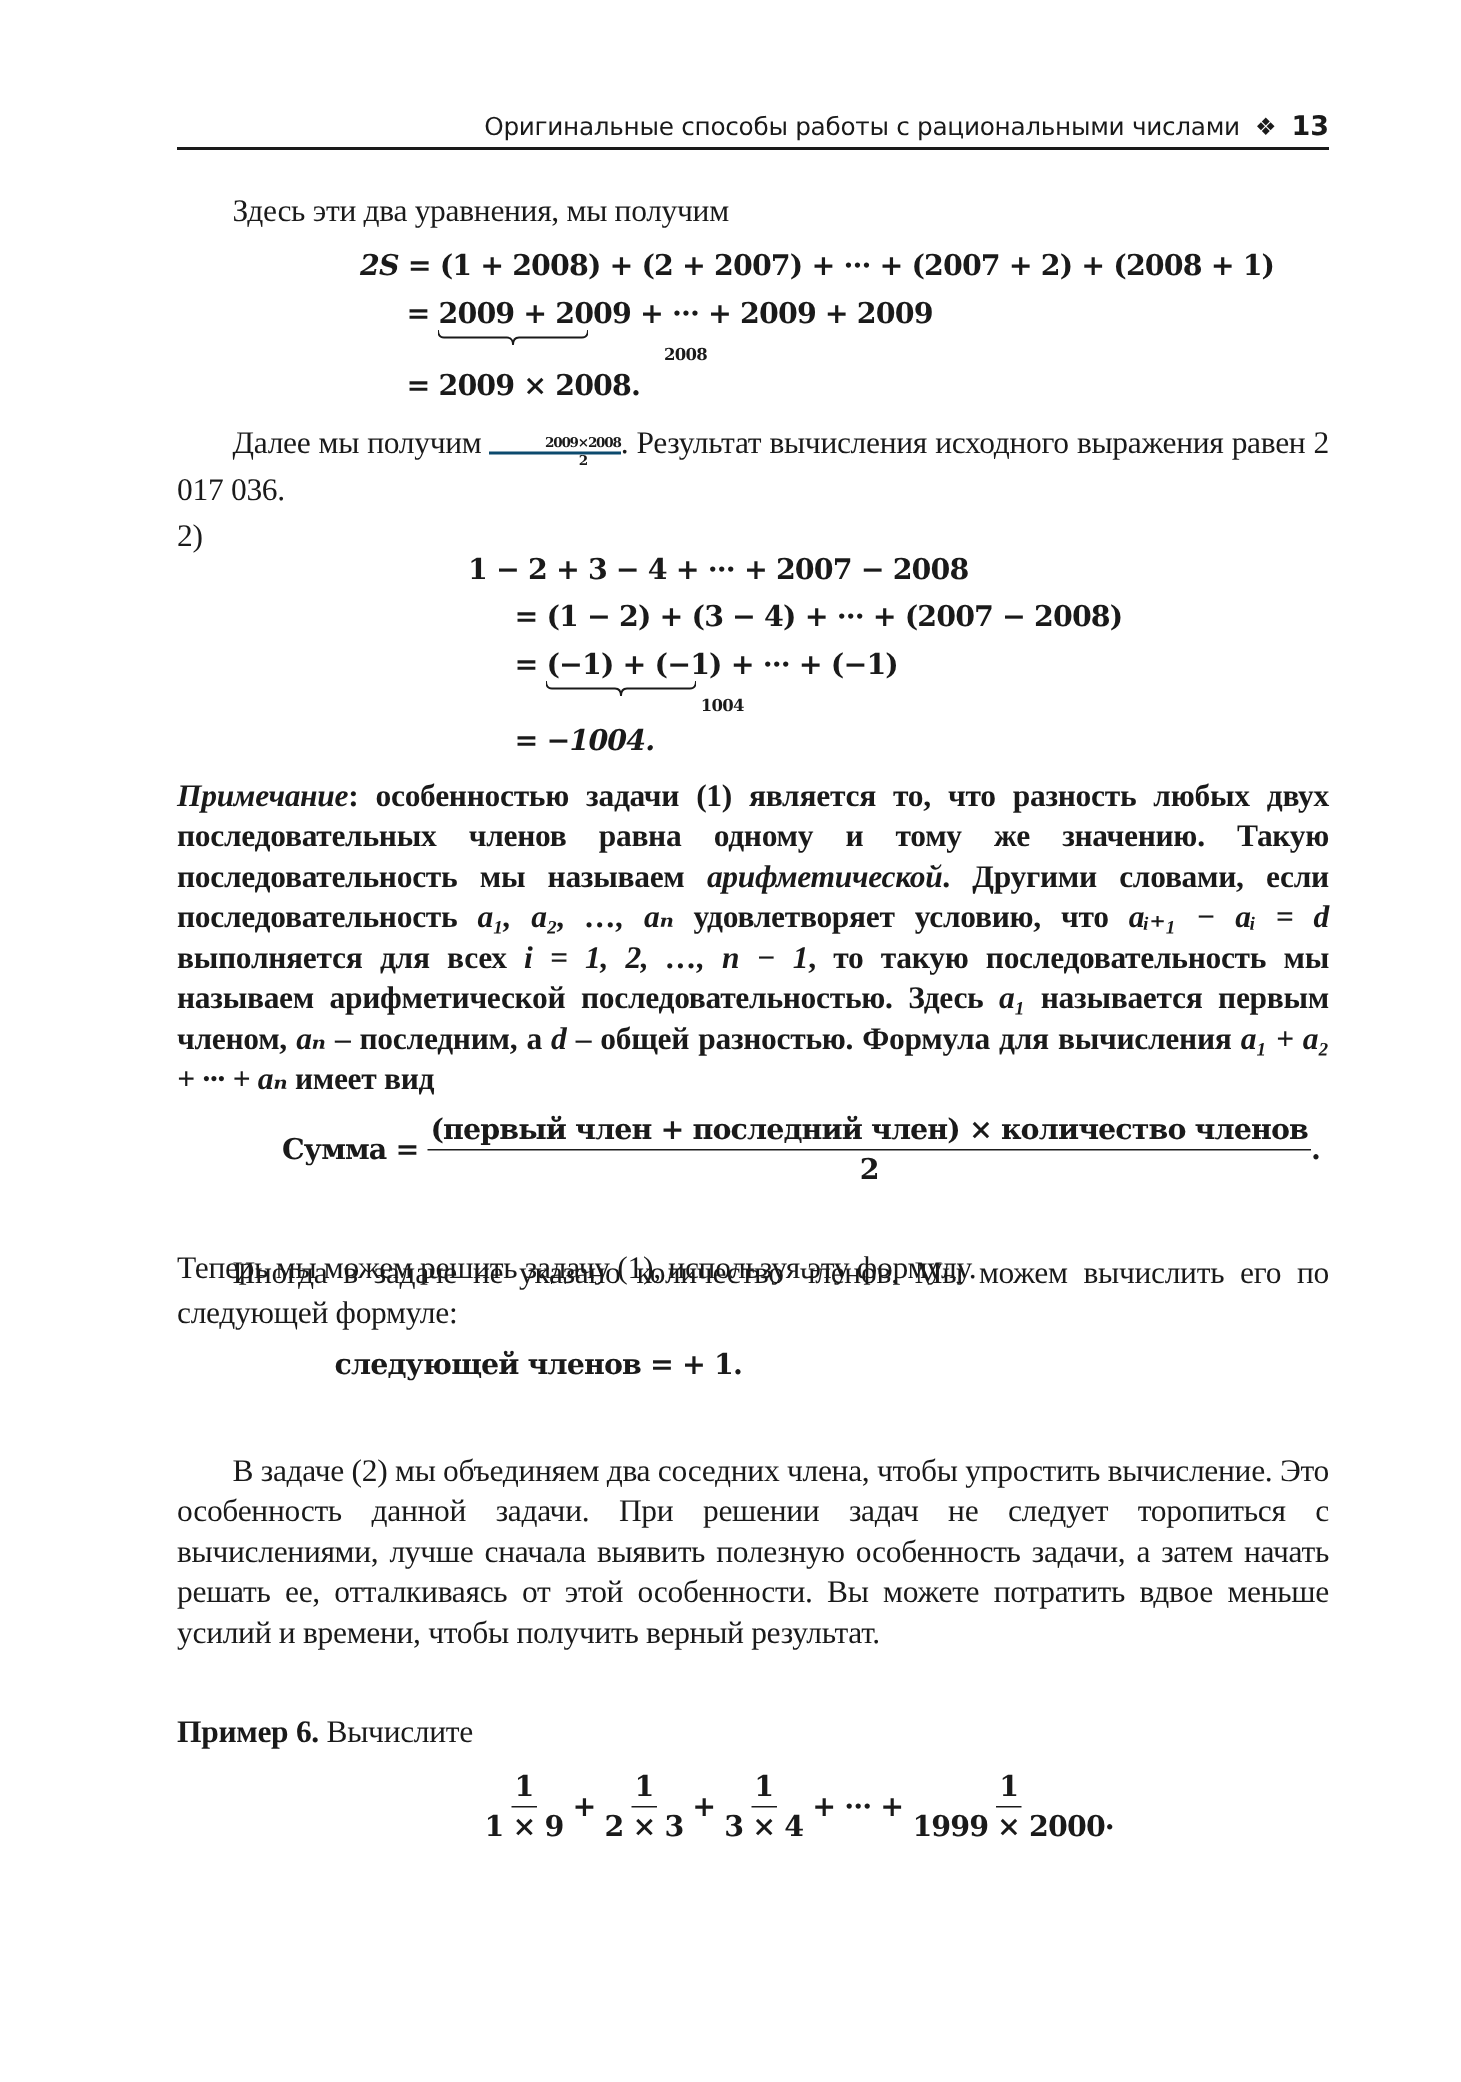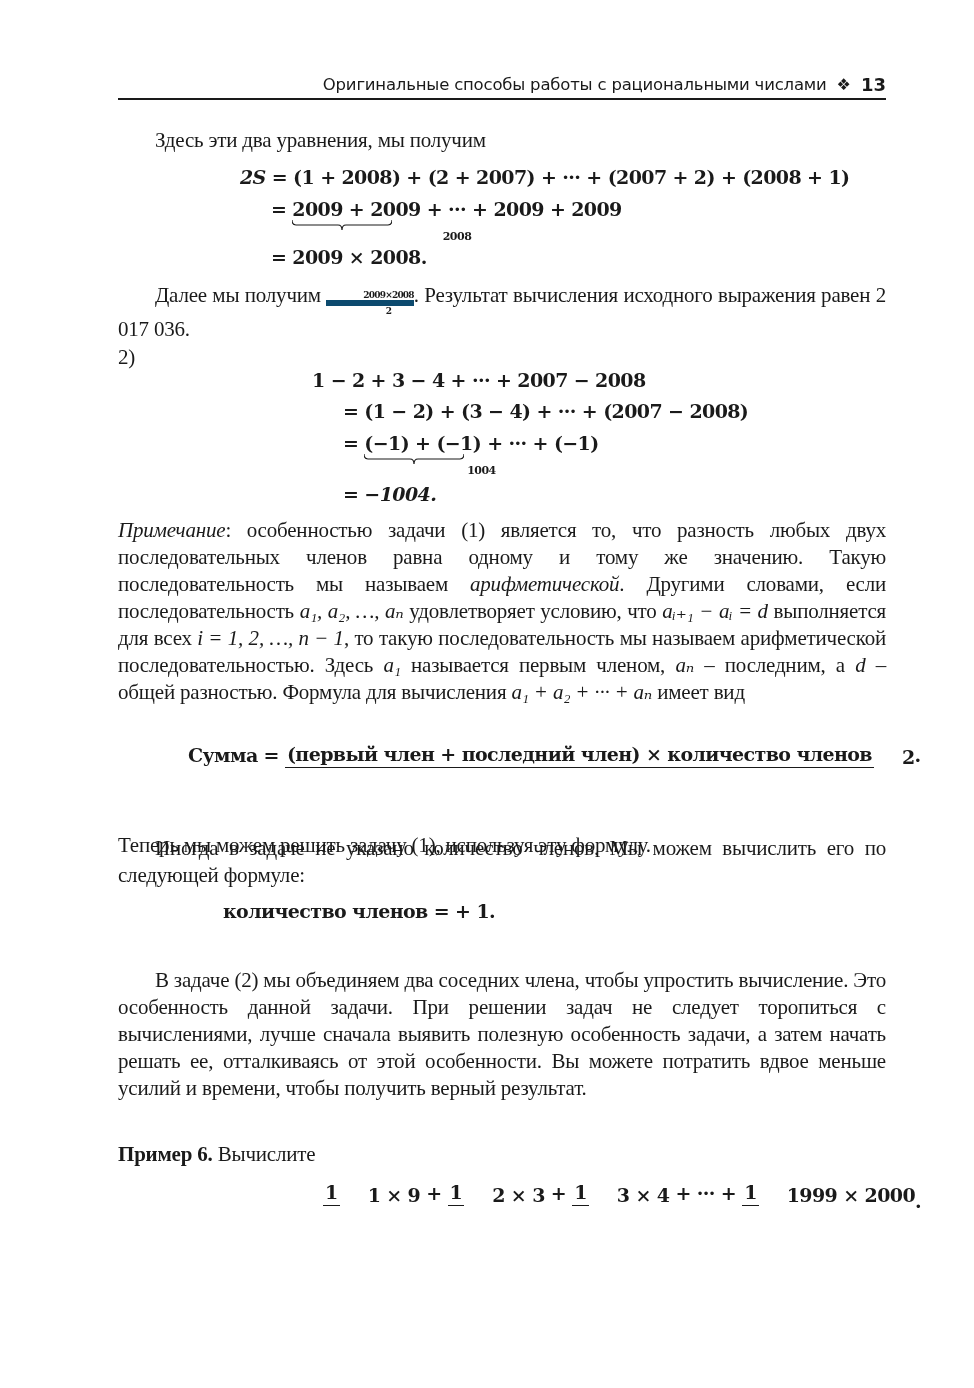--- a/index.html
+++ b/index.html
@@ -14,26 +14,26 @@
 
   .p { position: absolute; left: 118px; width: 768px; font-size: 21px; line-height: 27px;
        text-align: justify; letter-spacing: -0.2px; }
   .indent { text-indent: 37px; }
   .math { position: absolute; font-family: "DejaVu Serif", "Liberation Serif", serif; font-weight: bold;
           font-size: 19px; letter-spacing: -0.6px; white-space: nowrap; }
   .brace-wrap { position: relative; display: inline-block; }
   .brace { position: absolute; left: 0; right: 0; bottom: -10px; height: 10px; }
   .brace-label { position: absolute; left: 0; right: 0; top: 100%; margin-top: 10px; text-align: center;
                  font-size: 11px; letter-spacing: -0.5px; }
-  .frac { display: inline-flex; flex-direction: row; align-items: flex-end; vertical-align: middle; gap: 28px; }
+  .frac { display: inline-flex; flex-direction: column; align-items: center; vertical-align: middle; }
   .frac .num { border-bottom: 1.5px solid #1a1a1a; padding: 0 2px 2px 2px; }
   .frac .den { padding-top: 2px; }
   .small-frac { display: inline-flex; flex-direction: column; align-items: center; vertical-align: 4px;
                 font-family: "DejaVu Serif", serif; font-weight: bold; font-size: 9px; line-height: 10px; letter-spacing: -0.8px; }
-  .small-frac .num { border-bottom: 6px solid #0c4a6e; }
+  .small-frac .num { border-bottom: 2px solid #0c4a6e; }
   i { font-style: italic; }
   b { font-weight: bold; }
 </style>
 </head>
 <body>
 
 <div class="header">
   <span class="title">Оригинальные способы работы с рациональными числами</span>
   <span class="orn">❖</span>
   <span class="num">13</span>
@@ -73,37 +73,37 @@
   <span class="brace-wrap">
     <span>(−1) + (−1) + ··· + (−1)</span>
     <svg class="brace" viewBox="0 0 100 10" preserveAspectRatio="none">
       <path d="M0,0 Q0,5 4,5 L46,5 Q50,5 50,10 Q50,5 54,5 L96,5 Q100,5 100,0" fill="none" stroke="#1a1a1a" stroke-width="1.2" vector-effect="non-scaling-stroke"></path>
     </svg>
     <span class="brace-label">1004</span>
   </span>
 </div>
 <div class="math" style="left:343px; top:483px;font-style:italic;">= −1004.</div>
 
-<div class="p" style="top:517px;">
+<div class="p" style="top:517px;font-weight:bold;">
   <i>Примечание</i><span>: особенностью задачи (1) является то, что разность любых двух последовательных членов равна одному и тому же значению. Такую последовательность мы называем </span><i>арифметической</i><span>. Другими словами, если последовательность </span><i>a₁, a₂, …, aₙ</i><span> удовлетворяет условию, что </span><i>aᵢ₊₁ − aᵢ = d</i><span> выполняется для всех </span><i>i = 1, 2, …, n − 1</i><span>, то такую последовательность мы называем арифметической последовательностью. Здесь </span><i>a₁</i><span> называется первым членом, </span><i>aₙ</i><span> – последним, а </span><i>d</i><span> – общей разностью. Формула для вычисления </span><i>a₁ + a₂ + ··· + aₙ</i><span> имеет вид</span>
 </div>
 
 <div class="math" style="left:188px; top:742px;">
   <span style="vertical-align:middle;">Сумма =</span>
   <span class="frac">
     <span class="num">(первый член + последний член) × количество членов</span>
     <span class="den">2</span>
   </span><span style="vertical-align:middle;">.</span>
 </div>
 
 <div class="p" style="top:832px;">Теперь мы можем решить задачу (1), используя эту формулу.</div>
 <div class="p indent" style="top:835px;">Иногда в задаче не указано количество членов. Мы можем вычислить его по следующей формуле:</div>
 
 <div class="math" style="left:223px; top:898px;">
-  <span style="vertical-align:middle;">количество членов =</span>
+  <span style="vertical-align:middle;">следующей членов =</span>
   <span style="vertical-align:middle;">+ 1.</span>
 </div>
 
 <div class="p indent" style="top:967px;">В задаче (2) мы объединяем два соседних члена, чтобы упростить вычисление. Это особенность данной задачи. При решении задач не следует торопиться с вычислениями, лучше сначала выявить полезную особенность задачи, а затем начать решать ее, отталкиваясь от этой особенности. Вы можете потратить вдвое меньше усилий и времени, чтобы получить верный результат.</div>
 
 <div class="p" style="top:1141px;">
   <b>Пример 6.</b><span> Вычислите</span>
 </div>
 
 <div class="math" style="left:323px; top:1180px;">

